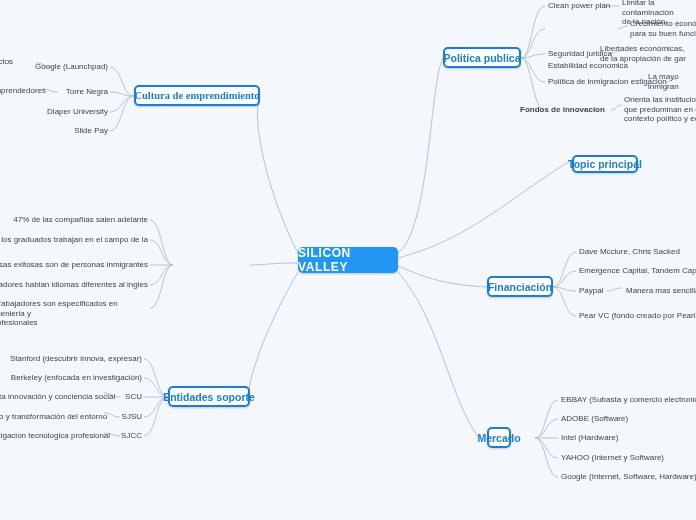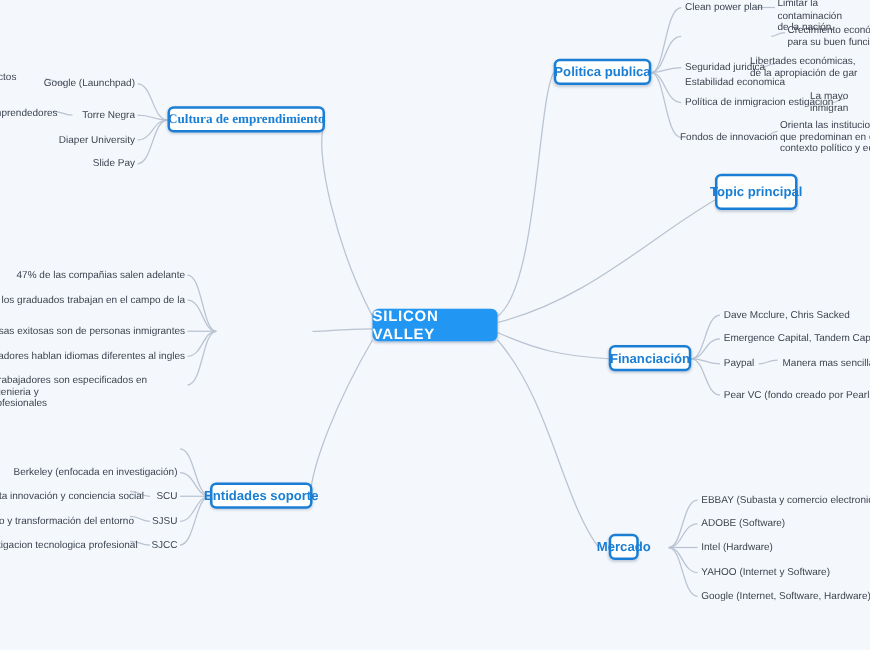--- a/index.html
+++ b/index.html
@@ -122,24 +122,24 @@
 
   <div class="node leaf right" style="left:548px;top:23px;height:12px;margin-top:37px;">Estabilidad economica</div>
   <div class="node leaf multiline" style="left:630px;top:19px;width:74px;">Crecimiento económ<br>para su buen funcio</div>
 
   <div class="node leaf right" style="left:548px;top:48px;height:12px;">Seguridad juridica</div>
   <div class="node leaf multiline" style="left:600px;top:44px;width:104px;">Libertades económicas,<br>de la apropiación de gar</div>
 
   <div class="node leaf right" style="left:548px;top:76px;height:12px;">Política de inmigracion estigacion</div>
   <div class="node leaf multiline" style="left:648px;top:72px;width:56px;">La mayo<br>inmigran</div>
 
-  <div class="node leaf right" style="left:544px;top:104px;height:12px;">Fondos de innovacion</div>
+  <div class="node leaf right" style="left:520px;top:104px;height:12px;font-weight:bold;">Fondos de innovacion</div>
   <div class="node leaf multiline" style="left:624px;top:95px;width:80px;">Orienta las institucio<br>que predominan en e<br>contexto político y ec</div>
 
-  <div class="node branch" style="left:572px;top:139px;width:66px;height:29px;">Topic principal</div>
+  <div class="node branch" style="left:572px;top:155px;width:66px;height:18px;">Topic principal</div>
 
   <div class="node branch" style="left:134px;top:85px;width:126px;height:21px;font-family:Liberation Serif, serif;">Cultura de emprendimiento</div>
 
   <div class="node leaf left" style="left:50px;top:61px;width:58px;height:12px;">Google (Launchpad)</div>
   <div class="node leaf multiline" style="left:-6px;top:57px;width:42px;">uctos<br></div>
 
   <div class="node leaf left" style="left:50px;top:86px;width:58px;height:12px;">Torre Negra</div>
   <div class="node leaf multiline" style="left:-10px;top:86px;width:52px;">emprendedores</div>
 
   <div class="node leaf left" style="left:44px;top:106px;width:64px;height:12px;">Diaper University</div>
@@ -148,20 +148,21 @@
 
 
   <div class="node leaf left" style="left:10px;top:214px;width:138px;height:12px;">47% de las compañias salen adelante</div>
   <div class="node leaf left" style="left:-10px;top:234px;width:158px;height:12px;">% de los graduados trabajan en el campo de la</div>
   <div class="node leaf left" style="left:-10px;top:259px;width:158px;height:12px;">e las empresas exitosas son de personas inmigrantes</div>
   <div class="node leaf left" style="left:-10px;top:279px;width:158px;height:12px;">e los trabajadores hablan idiomas diferentes al ingles</div>
   <div class="node leaf multiline" style="left:-10px;top:299px;width:158px;text-align:left;">s trabajadores son especificados en ingenieria y<br>profesionales</div>
 
   <div class="node branch" style="left:168px;top:386px;width:82px;height:21px;">Entidades soporte</div>
 
+  <div class="node leaf left" style="left:14px;top:353px;width:128px;height:12px;">Stanford (descubrir innova, expresar)</div>
   <div class="node leaf left" style="left:18px;top:372px;width:124px;height:12px;">Berkeley (enfocada en investigación)</div>
 
   <div class="node leaf left" style="left:112px;top:391px;width:30px;height:12px;">SCU</div>
   <div class="node leaf clip-left" style="left:-8px;top:391px;width:108px;height:12px;">Alta innovación y conciencia social</div>
 
   <div class="node leaf left" style="left:112px;top:411px;width:30px;height:12px;">SJSU</div>
   <div class="node leaf clip-left" style="left:-12px;top:411px;width:112px;height:12px;">ento y transformación del entorno</div>
 
   <div class="node leaf left" style="left:112px;top:430px;width:30px;height:12px;">SJCC</div>
   <div class="node leaf clip-left" style="left:-10px;top:430px;width:110px;height:12px;">estigacion tecnologica profesional</div>

